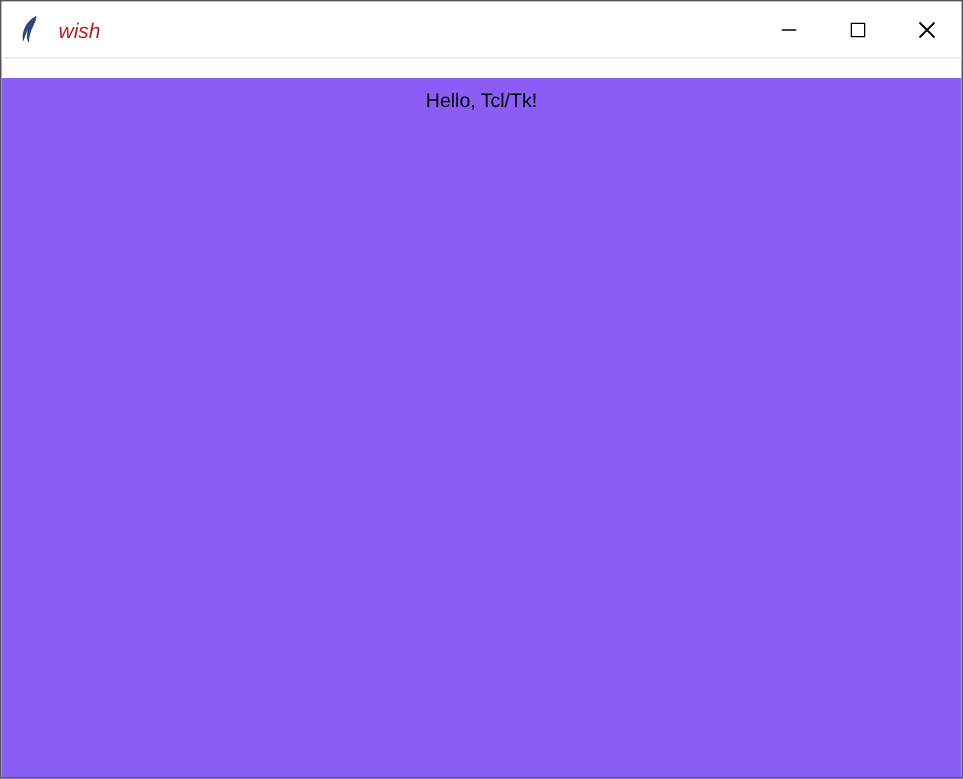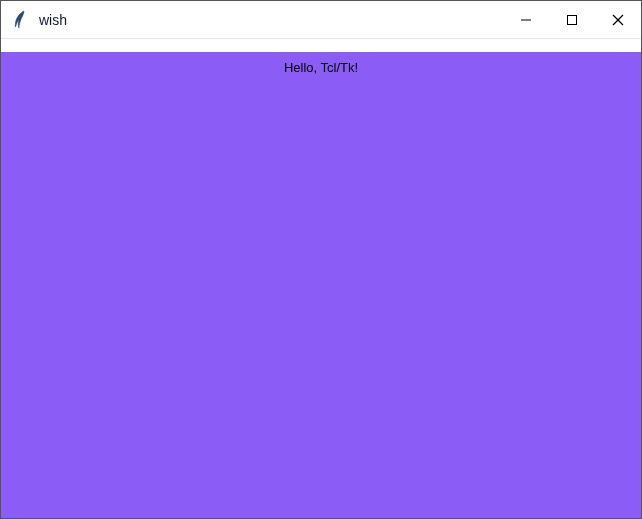--- a/index.html
+++ b/index.html
@@ -26,22 +26,23 @@
     .app-icon {
       width: 18px;
       height: 22px;
       margin-right: 10px;
       display: flex;
       align-items: center;
       justify-content: center;
     }
     .app-title {
       font-size: 14px;
-      color: #0f172a;
+      color: #b91c1c;
       flex: 1;
+      font-style: italic;
     }
     .window-controls {
       display: flex;
       height: 100%;
     }
     .win-btn {
       width: 46px;
       height: 100%;
       display: flex;
       align-items: center;

